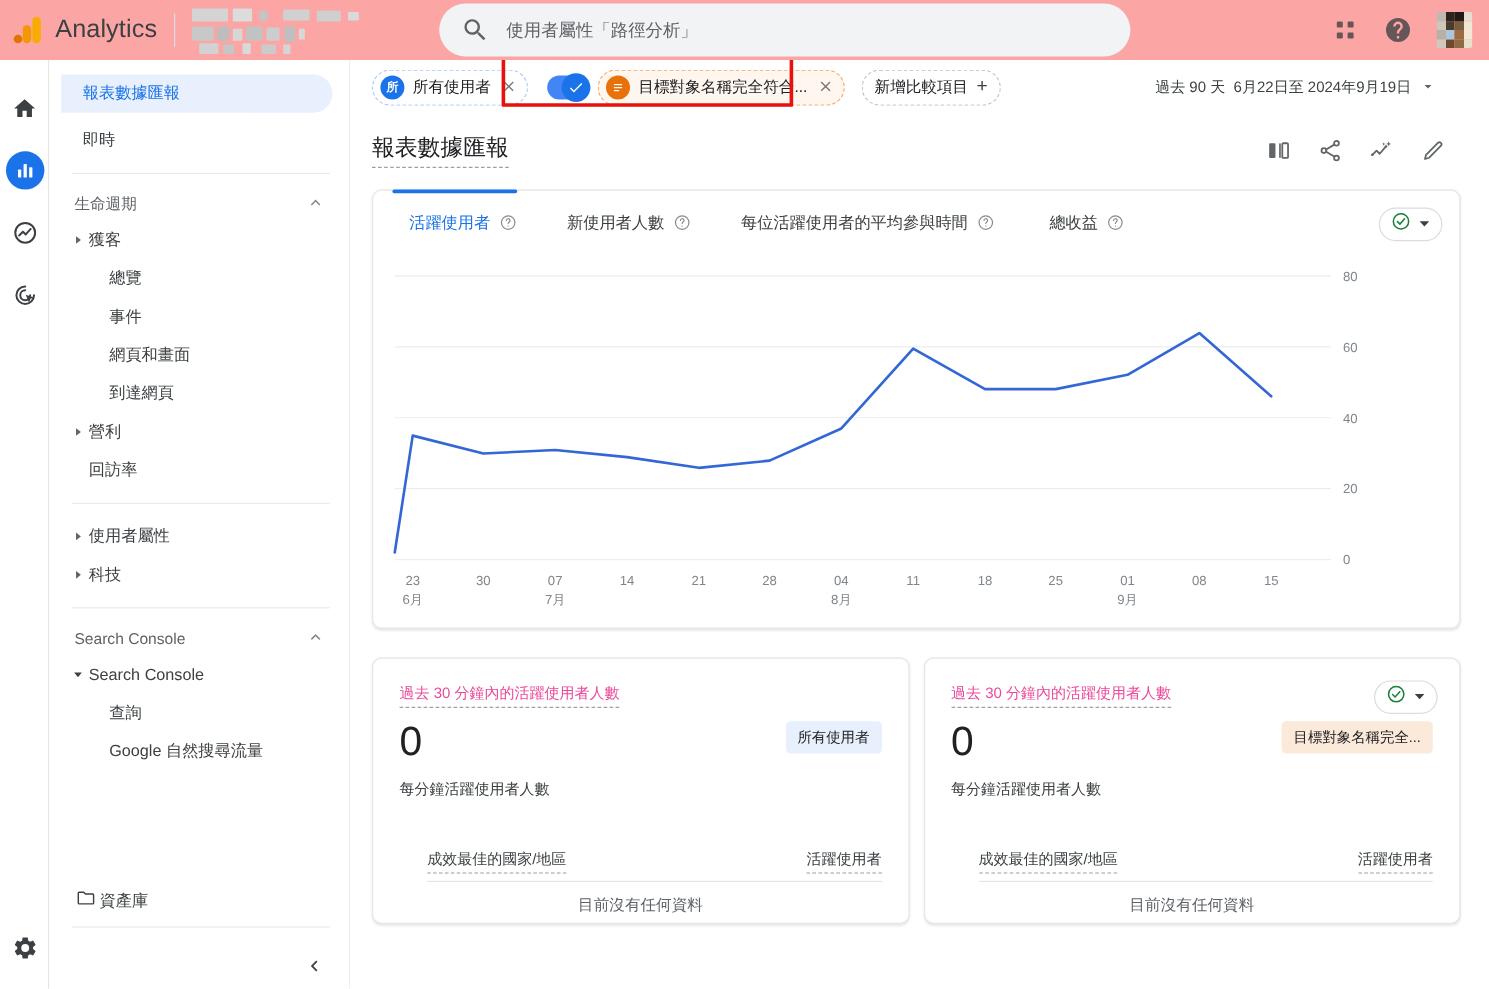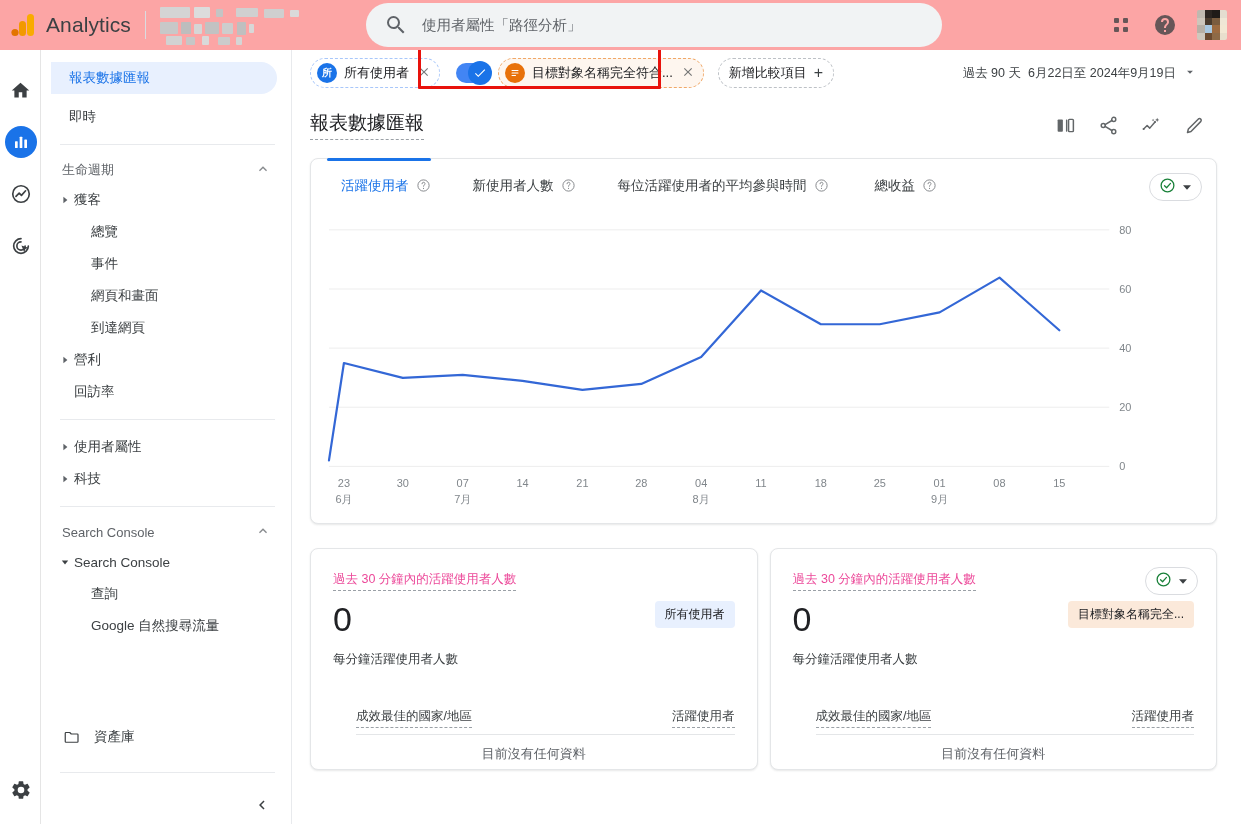--- a/index.html
+++ b/index.html
@@ -87,21 +87,21 @@
   }
   .sb-group .caret { opacity: .75; }
   .sb-row {
     display: flex; align-items: center; height: 32px; padding-left: 15px;
     font-size: 13.5px; color: #3c4043; cursor: pointer; white-space: nowrap;
   }
   .sb-row .tri { width: 18px; flex: none; display: flex; justify-content: center; }
   .sb-row.lvl2 { padding-left: 50px; }
   .sb-row.bold { font-weight: 500; }
   .sb-foot-row {
-    display: flex; align-items: flex-start; gap: 13px; padding-left: 22px;
+    display: flex; align-items: flex-end; gap: 2px; padding-left: 22px;
     height: 32px; font-size: 13.5px; color: #3c4043; cursor: pointer;
   }
   .collapse-btn {
     position: absolute; bottom: 2px; right: 14px; width: 30px; height: 30px;
     display: flex; align-items: center; justify-content: center; cursor: pointer;
   }
 
   
   .content {
     position: absolute; top: 50px; left: 292px; width: 949px; height: 774px;

